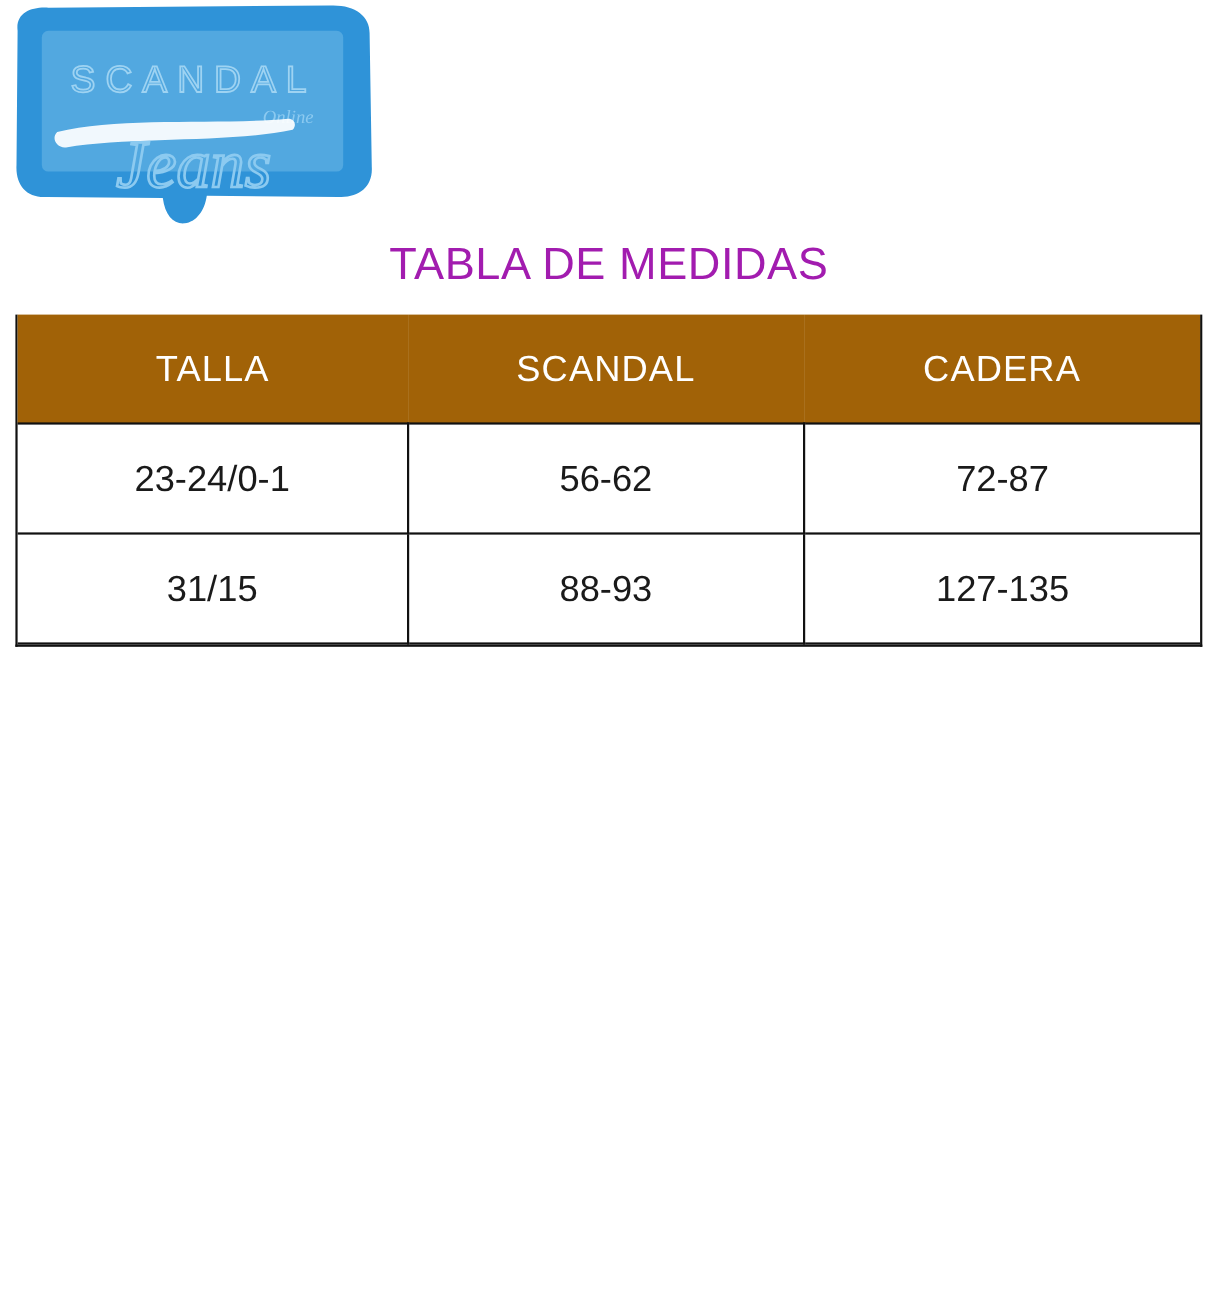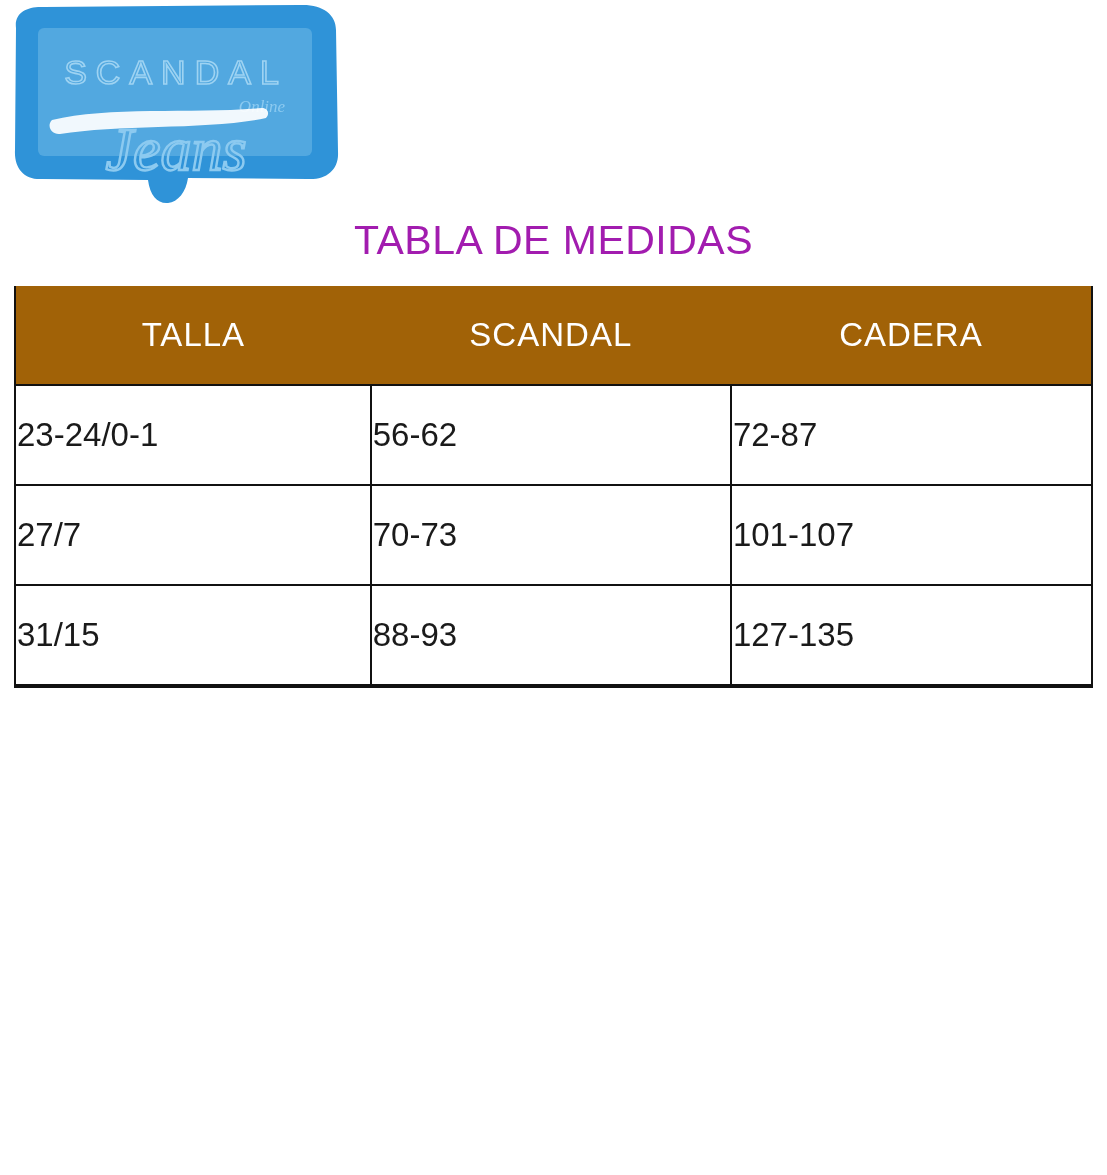--- a/index.html
+++ b/index.html
@@ -60,21 +60,21 @@
     font-weight: 400;
     font-size: 33px;
     height: 96px;
     letter-spacing: 1px;
     border: none;
     text-align: center;
     vertical-align: middle;
   }
   table.size-table tbody td {
     border: 2px solid #111111;
-    text-align: left;
+    text-align: center;
     vertical-align: middle;
     height: 96px;
     font-size: 33px;
     font-weight: 400;
     color: #1a1a1a;
   }
   table.size-table tbody tr td:first-child {
     border-left: none;
   }
   table.size-table tbody tr td:last-child {
@@ -123,24 +123,19 @@
         <th>CADERA</th>
       </tr>
     </thead>
     <tbody>
       <tr>
         <td>23-24/0-1</td>
         <td>56-62</td>
         <td>72-87</td>
       </tr>
       <tr>
-        <td>27/7</td>
-        <td>70-73</td>
-        <td>101-107</td>
-      </tr>
-      <tr>
         <td>31/15</td>
         <td>88-93</td>
         <td>127-135</td>
       </tr>
     </tbody>
   </table>
 </div>
 
 </body></html>

